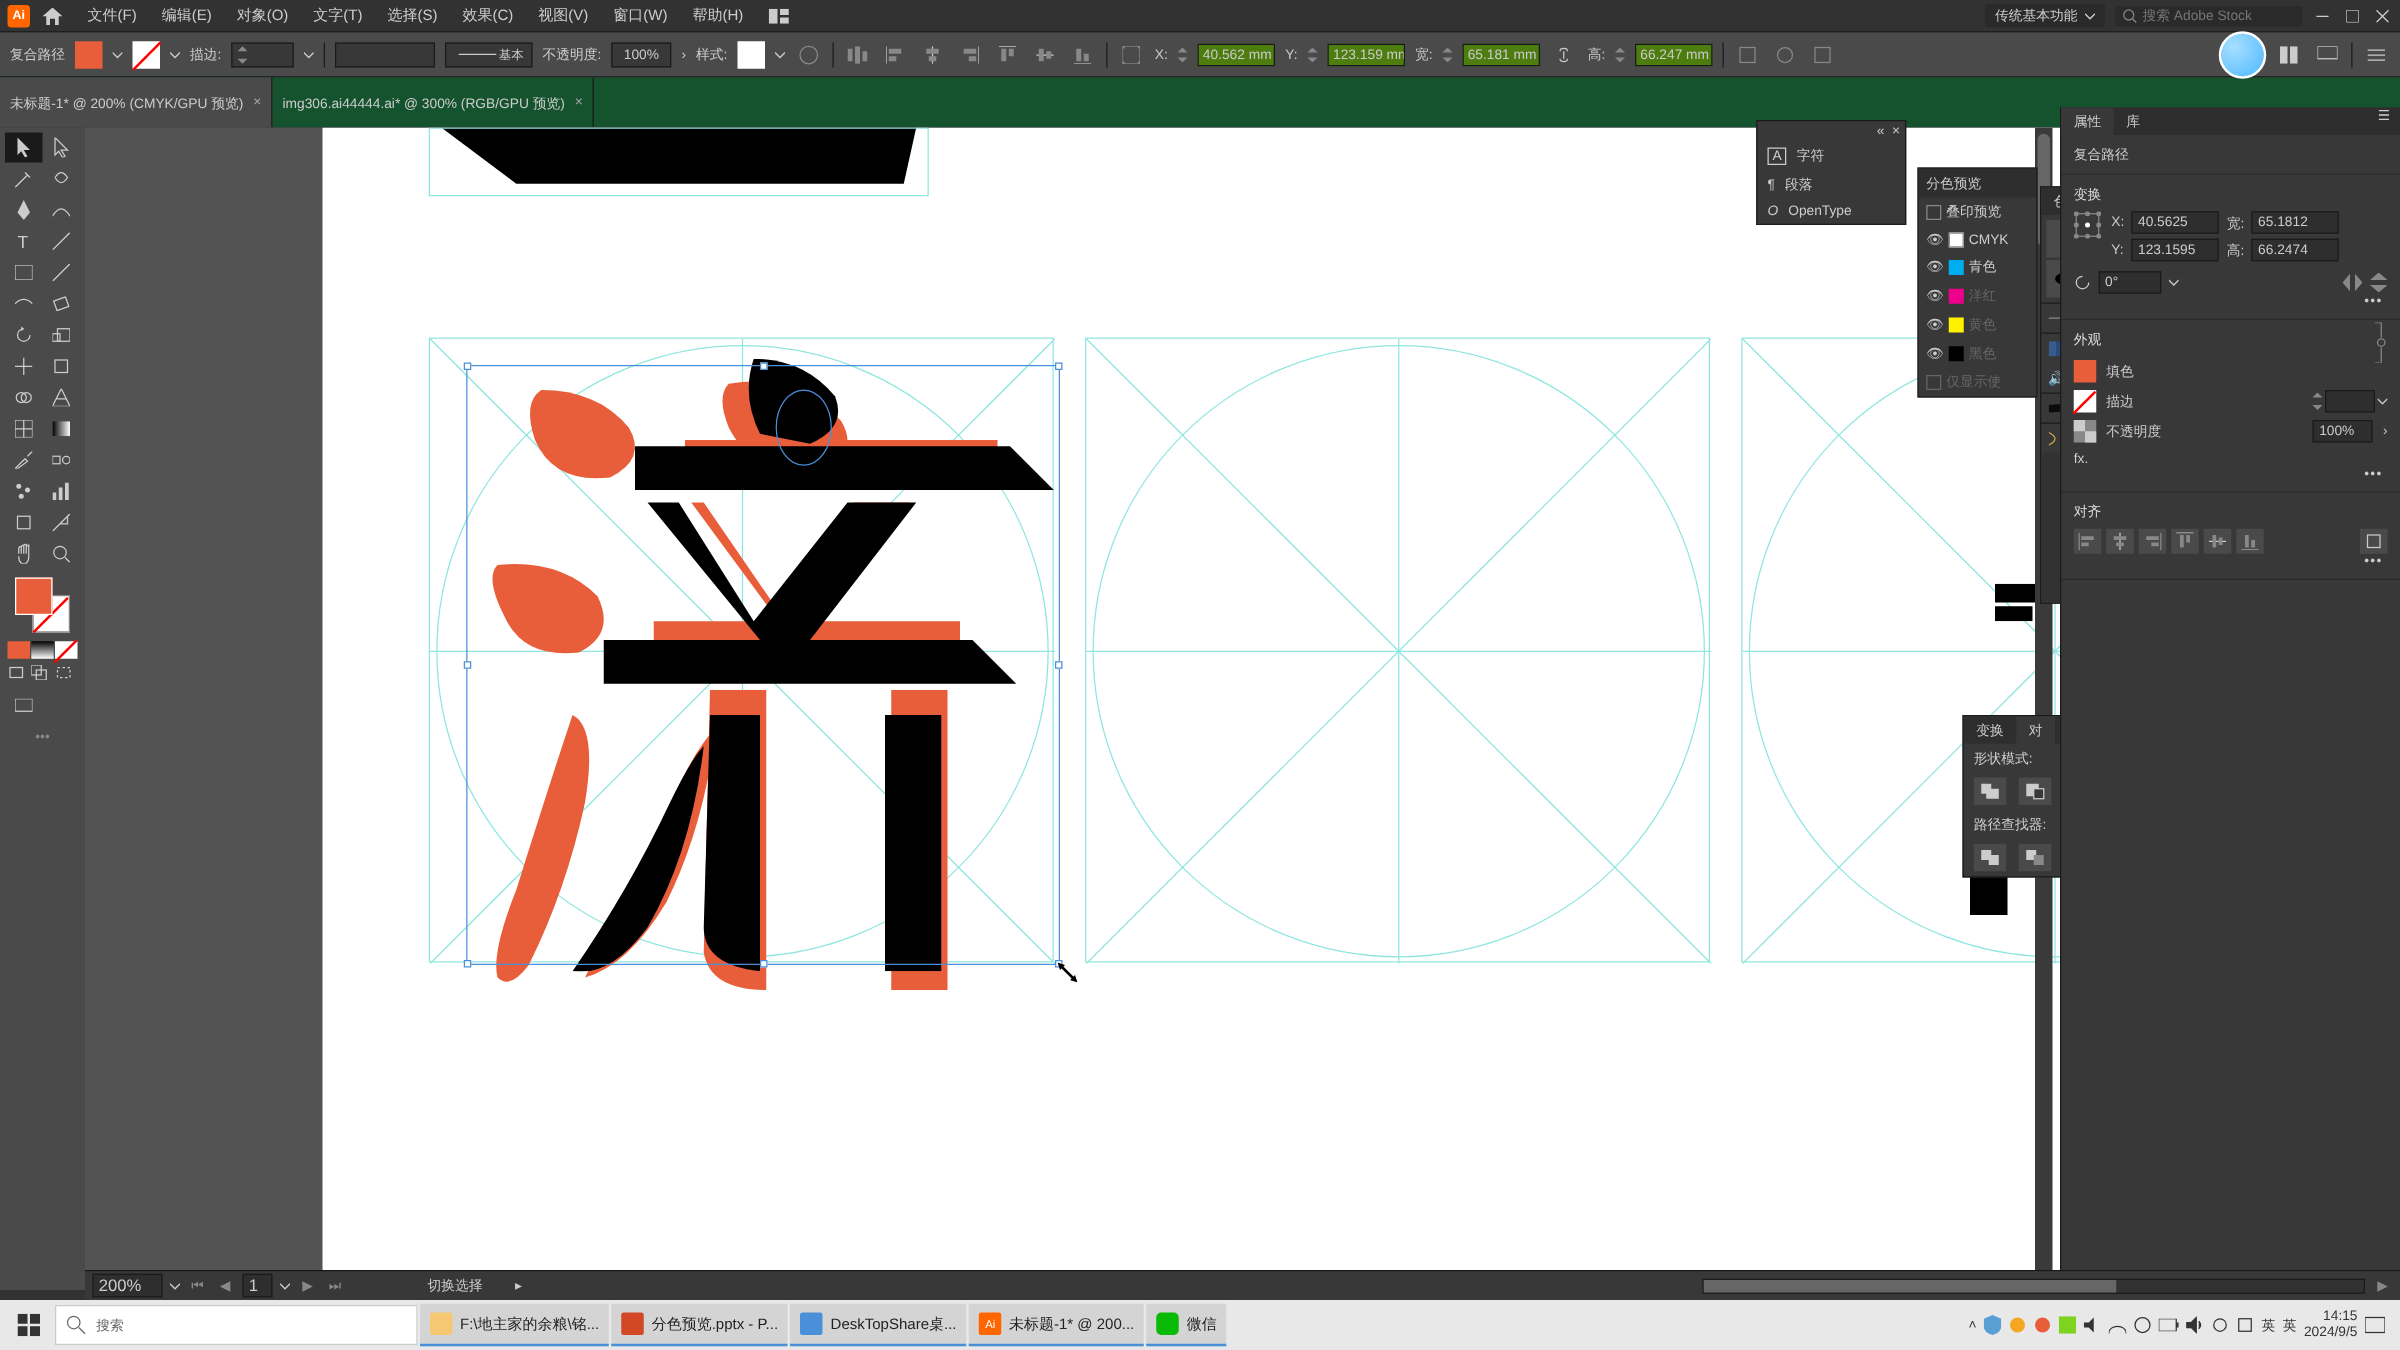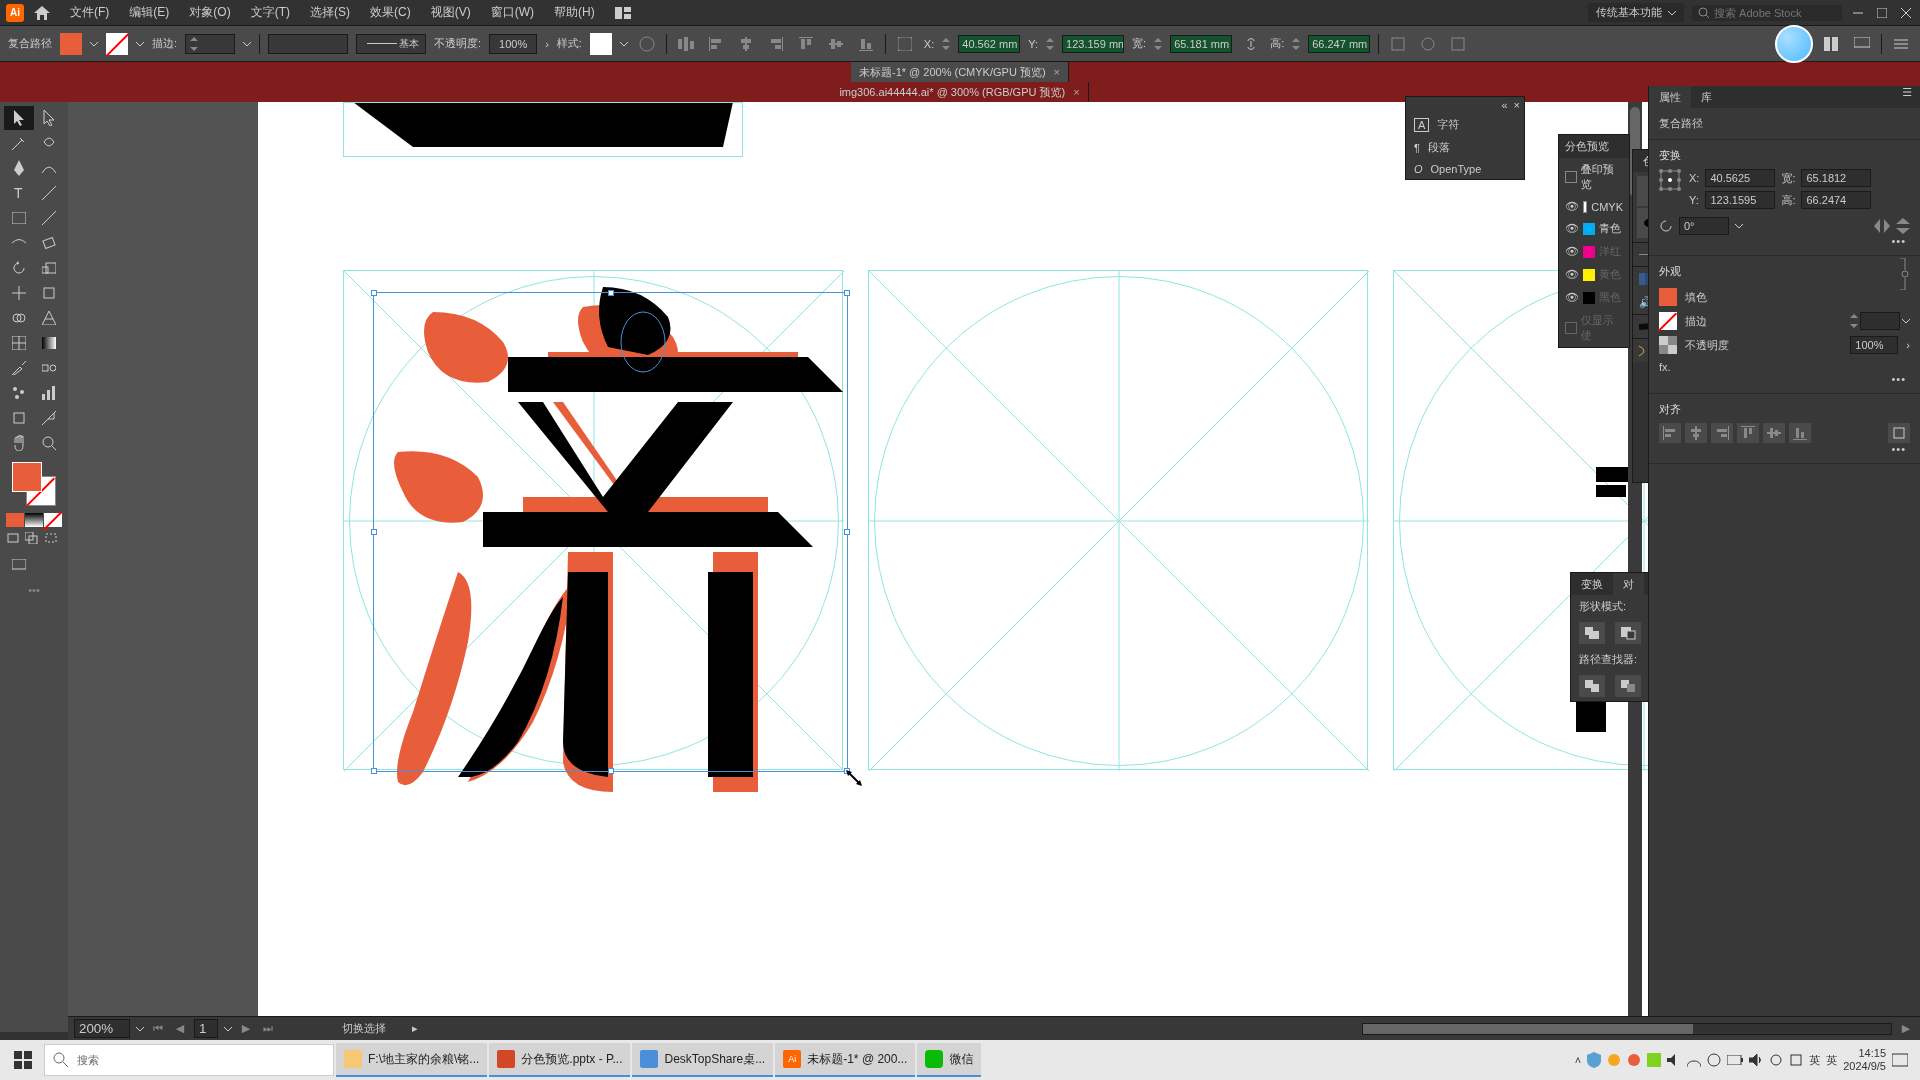--- a/index.html
+++ b/index.html
@@ -23,26 +23,26 @@
 .swatch.orange { background: #e85d3a; }
 .swatch.none { background: #fff; position: relative; }
 .swatch.none::after { content: ''; position: absolute; width: 140%; height: 2px; background: red; transform: rotate(-45deg); top: 50%; left: -20%; }
 .swatch.white { background: #fff; }
 .controlbar .stroke-sel { width: 50px; height: 20px; background: #383838; border: 1px solid #1a1a1a; display: flex; align-items: center; padding: 0 4px; }
 .controlbar .brush-sel { width: 70px; height: 20px; background: #383838; border: 1px solid #1a1a1a; display: flex; align-items: center; justify-content: flex-end; padding: 0 6px; font-size: 10px; }
 .controlbar .brush-sel::before { content: ''; width: 30px; height: 1px; background: #ccc; margin-right: auto; margin-left: 4px; }
 .controlbar .opacity-input { width: 48px; height: 20px; background: #383838; border: 1px solid #1a1a1a; color: #ccc; text-align: center; font-size: 11px; }
 .controlbar .sep { width: 1px; height: 20px; background: #1a1a1a; }
 .controlbar .icon-btn { width: 22px; height: 22px; display: flex; align-items: center; justify-content: center; }
-.controlbar .coord-input { width: 62px; height: 18px; background: #14532d; border: 1px solid #1a1a1a; color: #ccc; text-align: left; font-size: 11px; padding-left: 3px; }
+.controlbar .coord-input { width: 62px; height: 18px; background: #4d7c0f; border: 1px solid #1a1a1a; color: #ccc; text-align: left; font-size: 11px; padding-left: 3px; }
 .controlbar .right-cluster { margin-left: auto; display: flex; align-items: center; gap: 8px; }
 .avatar-blue { width: 38px; height: 38px; border-radius: 50%; background: radial-gradient(circle at 30% 30%, #a8dfff, #4db8ff); border: 2px solid #fff; }
 
 
-.tabbar { height: 40px; background: #7f1d1d; display: flex; align-items: center; flex-direction: column; }
+.tabbar { height: 40px; background: #14532d; display: flex; align-items: center; }
 .tabbar .tab { padding: 0 8px; height: 100%; display: flex; align-items: center; gap: 8px; font-size: 11px; border-right: 1px solid #1a1a1a; }
 .tabbar .tab.active { background: #4a4a4a; }
 .tabbar .close { color: #aaa; }
 
 
 .main { display: flex; height: calc(100% - 26px - 36px - 24px - 24px - 40px); }
 
 
 .toolbox { width: 68px; background: #4a4a4a; display: flex; flex-direction: column; padding: 4px; gap: 1px; }
 .toolbox .row { display: flex; gap: 1px; }
@@ -73,21 +73,21 @@
 .panel .tabs { display: flex; background: #2e2e2e; height: 22px; align-items: center; }
 .panel .ptab { padding: 0 10px; height: 100%; display: flex; align-items: center; }
 .panel .ptab.active { background: #383838; }
 
 
 .char-panel { right: 395px; top: 96px; width: 120px; }
 .char-panel .row { display: flex; align-items: center; gap: 8px; padding: 4px 8px; }
 .char-panel .close-strip { display: flex; justify-content: flex-end; gap: 6px; padding: 2px 4px; }
 
 
-.sep-panel { right: 290px; top: 134px; width: 72px; }
+.sep-panel { right: 290px; top: 134px; width: 96px; }
 .sep-panel .title { padding: 4px 6px; background: #2e2e2e; }
 .sep-panel .opt { padding: 4px 6px; display: flex; align-items: center; gap: 4px; }
 .sep-panel .sw { width: 12px; height: 12px; }
 .sep-panel .eye { width: 14px; }
 
 
 .brush-panel { right: 60px; top: 149px; width: 228px; }
 .brush-panel .grid { display: flex; flex-wrap: wrap; gap: 2px; padding: 4px; }
 .brush-panel .bcell { width: 32px; height: 30px; background: #4a4a4a; display: flex; align-items: center; justify-content: center; }
 .brush-panel .stroke-row { height: 24px; border-top: 1px solid #1a1a1a; display: flex; align-items: center; padding: 0 6px; }

